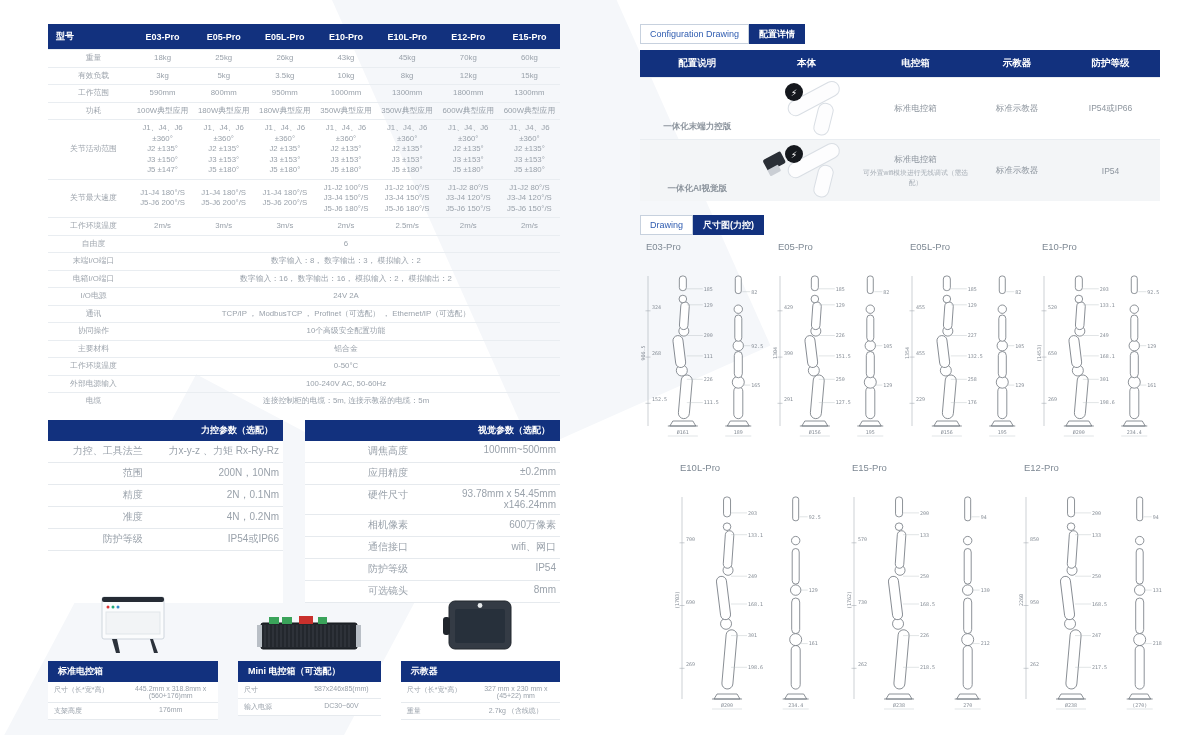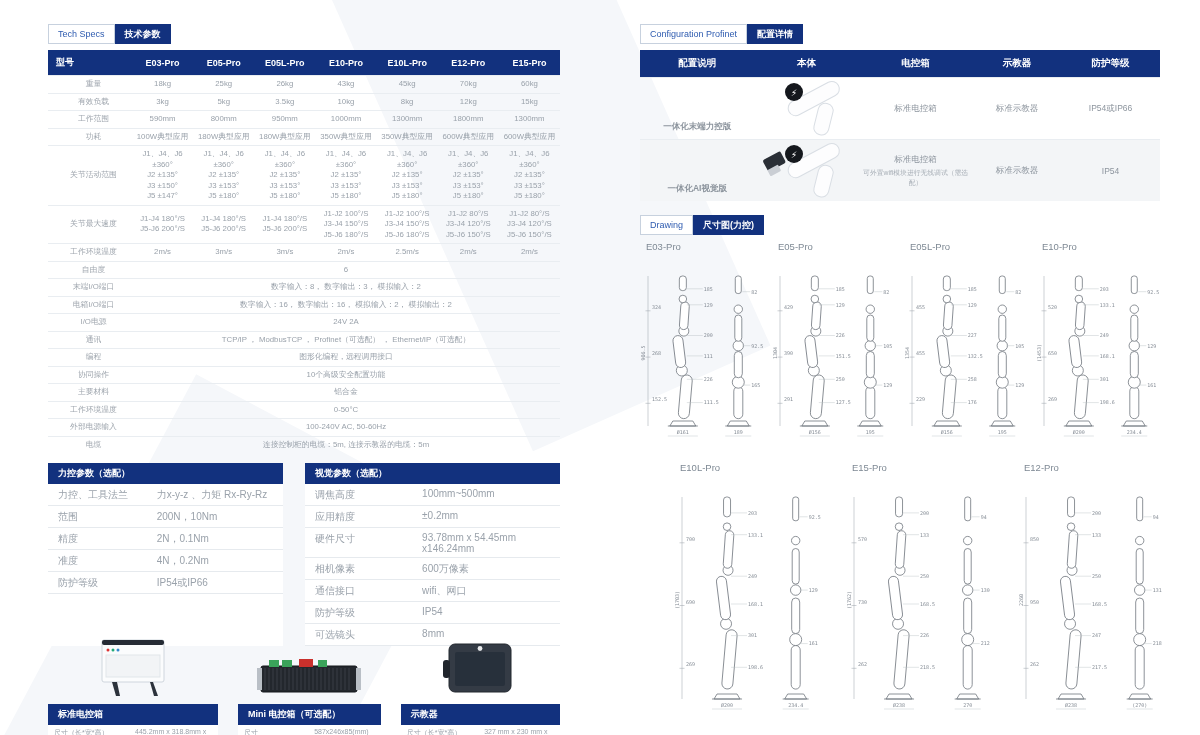--- a/index.html
+++ b/index.html
@@ -18,21 +18,21 @@
   table.spec td { font-size:7.8px; color:#9aa2ab; text-align:center; padding:3px 1px; border-top:1px solid #e9edf1; line-height:1.35; }
   table.spec td.lbl { text-align:center; padding-left:8px; color:#9fa6ae; }
   
   .kv { background:#fff; }
   .kv .kv-title { background:#12317e; color:#fff; font-size:9px; font-weight:bold; padding:4px 10px; }
   .kv .kv-row { display:flex; border-bottom:1px solid #e6eaee; }
   .kv .kv-row > div { font-size:10px; color:#9aa2ab; padding:3.5px 4px 3.5px 10px; }
   .kv .kv-k { width:42%; color:#9fa6ae; }
   .kv .kv-v { width:58%; }
   .kv.center .kv-v { width:58%; text-align:center; padding-left:0; }
-  .subrow { display:flex; gap:22px; margin-top:10px; }
+  .subrow { display:flex; gap:22px; margin-top:10px;text-align:right; }
   .bottomrow { display:flex; gap:20px; margin-top:58px; }
   .bt { position:relative; }
   .photo { position:absolute; bottom:100%; left:50%; transform:translateX(-50%); margin-bottom:2px; }
   
   .cfg-head { display:flex; background:#12317e; color:#fff; font-size:9.5px; font-weight:bold; }
   .cfg-head > div { padding:7px 2px; text-align:center; }
   .cfg-row { display:flex; align-items:center; min-height:62px; border-top:1px solid #e9edf1; }
   .cfg-row.alt { background:#f3f5f7; }
   .cfg-row > div { text-align:center; font-size:8.5px; color:#8d959e; }
   .cfg-name { font-size:10px; font-weight:bold; color:#16377f;margin-top:36px; }
@@ -45,24 +45,20 @@
   svg text { font-family:"DejaVu Sans Mono", monospace; }
 </style>
 </head>
 <body>
 
 <div class="page">
   <div class="wm" style="left:420px;top:-80px;width:260px;height:500px;"></div>
   <div class="wm" style="left:80px;top:420px;width:300px;height:420px;transform:rotate(28deg);"></div>
 
   <div class="col" style="left:48px; top:24px; width:512px;">
-    <div class="tabs">
-      <div class="tab-en">Tech Specs</div>
-      <div class="tab-zh">技术参数</div>
-    </div>
     <table class="spec">
       <thead>
           <tr id="spec-head">
             <th>型号</th>
             <th>E03-Pro</th>
             <th>E05-Pro</th>
             <th>E05L-Pro</th>
             <th>E10-Pro</th>
             <th>E10L-Pro</th>
             <th>E12-Pro</th>
@@ -152,24 +148,20 @@
             <td class="lbl">电箱I/O端口</td>
             <td colspan="7">数字输入：16，  数字输出：16，  模拟输入：2，  模拟输出：2</td>
           </tr>
           <tr>
             <td class="lbl">I/O电源</td>
             <td colspan="7">24V 2A</td>
           </tr>
           <tr>
             <td class="lbl">通讯</td>
             <td colspan="7">TCP/IP ，  ModbusTCP ，  Profinet（可选配） ，  Ethernet/IP（可选配）</td>
-          </tr>
-          <tr>
-            <td class="lbl">编程</td>
-            <td colspan="7">图形化编程，远程调用接口</td>
           </tr>
           <tr>
             <td class="lbl">协同操作</td>
             <td colspan="7">10个高级安全配置功能</td>
           </tr>
           <tr>
             <td class="lbl">主要材料</td>
             <td colspan="7">铝合金</td>
           </tr>
           <tr>
@@ -335,21 +327,21 @@
               <div class="kv-k" style="font-size: 7px; padding: 3px 2px 3px 6px;">重量</div>
               <div class="kv-v" style="font-size: 7px; padding: 3px 2px 3px 6px;">2.7kg （含线缆）</div>
             </div>
           </div>
         </div>
       </div>
   </div>
 
   <div class="col" style="left:640px; top:24px; width:520px;">
     <div class="tabs">
-      <div class="tab-en">Configuration Profinet</div>
+      <div class="tab-en">Configuration Drawing</div>
       <div class="tab-zh">配置详情</div>
     </div>
     <div>
       <div class="cfg-head" id="cfg-head">
           <div class="c1">配置说明</div>
           <div class="c2">本体</div>
           <div class="c3">电控箱</div>
           <div class="c4">示教器</div>
           <div class="c5">防护等级</div>
         </div>

